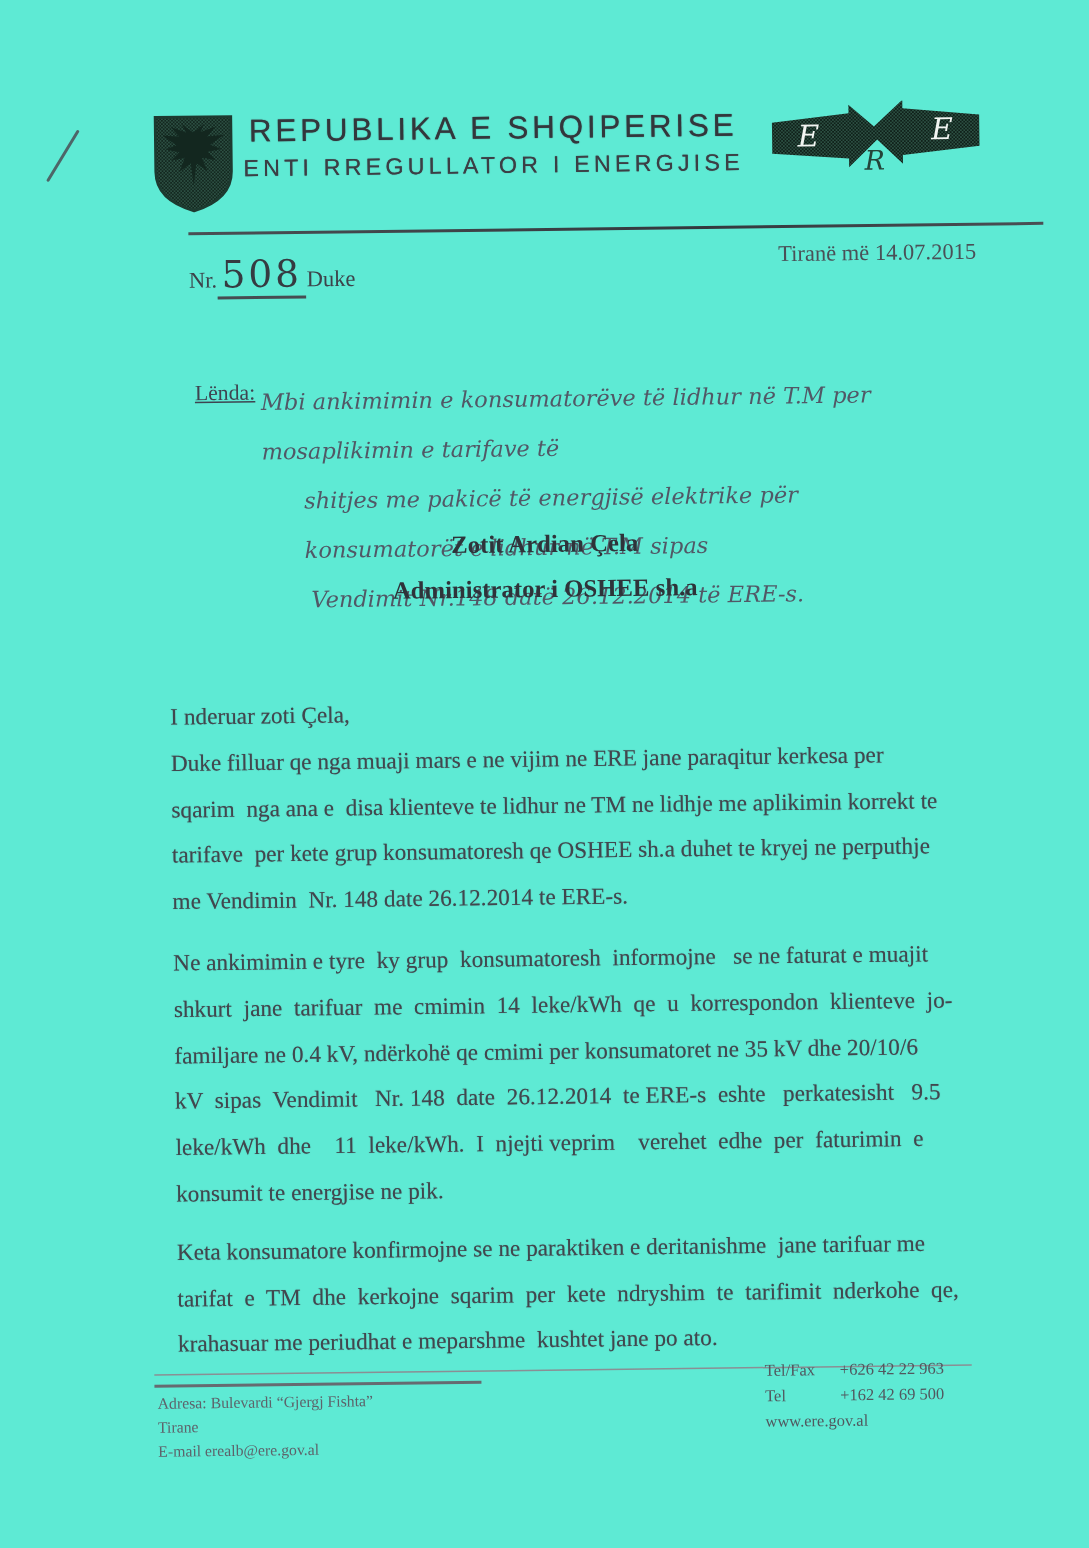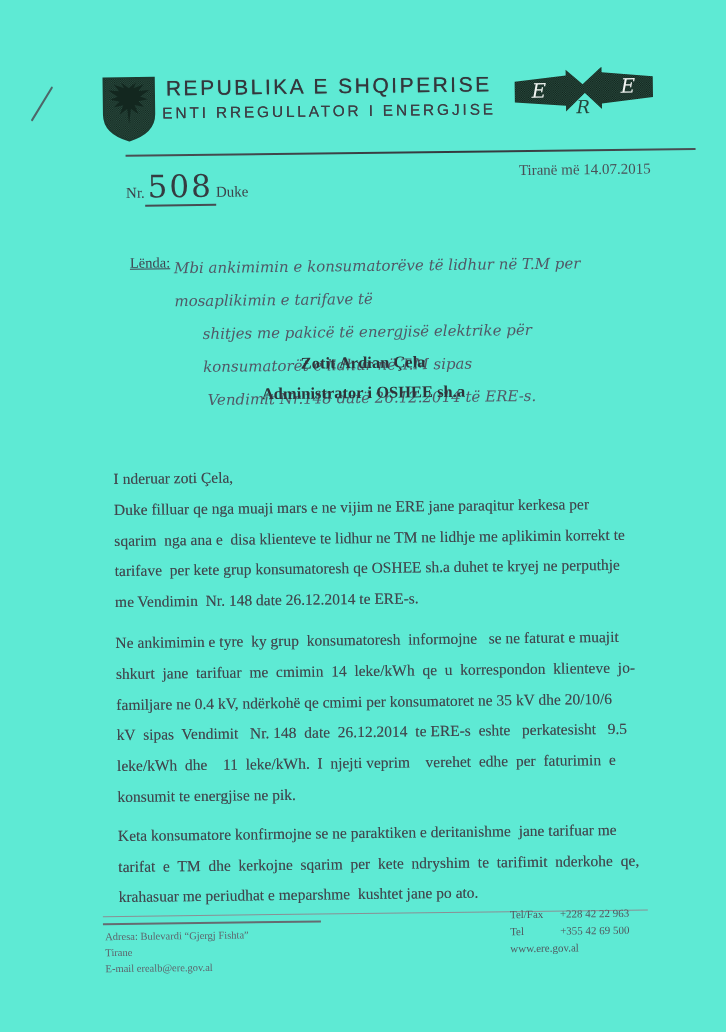--- a/index.html
+++ b/index.html
@@ -21,21 +21,21 @@
   .rep-title { font-family:"Liberation Sans", sans-serif; font-size:21px; letter-spacing:2.5px;
     color:#32373c; text-shadow:0 0 .7px #43484d; white-space:nowrap; }
   .inst-title { font-family:"Liberation Sans", sans-serif; font-size:15.5px; letter-spacing:2.8px;
     color:#3a3f45; margin-top:4px; text-shadow:0 0 .5px #4a4f54; white-space:nowrap; }
   .ere-logo { position:absolute; left:518px; top:70px; }
   .head-rule { position:absolute; left:130px; top:152px; width:570px; height:2px;
     background:linear-gradient(90deg,#4a4f54, #33383d 60%, #4a4f54); }
 
   
   .protocol { position:absolute; left:130px; top:166px; font-size:15px; color:#3d434a; }
-  .protocol .num { font-size:31px; letter-spacing:2px; color:#353b41;
+  .protocol .num { font-size:25px; letter-spacing:2px; color:#353b41;
     border-bottom:2px solid #464c52; padding:0 3px; font-family:"DejaVu Serif", serif; }
   .dateline { position:absolute; left:470px; top:164px; width:185px; text-align:right;
     font-size:15px; color:#4a5057; }
 
   
   .subject { position:absolute; left:133px; top:250px; width:470px;
     font-size:15px; color:#515866; }
   .subject-row { display:flex; }
   .subject-label { text-decoration:underline; color:#3e4450; flex:0 0 44px;
     font-size:14.5px; padding-top:2px; }
@@ -163,23 +163,23 @@
 
     <div class="foot-left">
       <div>Adresa: Bulevardi “Gjergj Fishta”</div>
       <div>Tirane</div>
       <div>E-mail erealb@ere.gov.al</div>
     </div>
 
     <div class="foot-right">
       <div class="frow">
         <span class="flabel">Tel/Fax</span>
-        <span>+228 42 22 963</span>
+        <span>+626 42 22 963</span>
       </div>
       <div class="frow">
         <span class="flabel">Tel</span>
-        <span>+355 42 69 500</span>
+        <span>+162 42 69 500</span>
       </div>
       <div>www.ere.gov.al</div>
     </div>
 
   </div>
 </div>
 
 </body></html>

